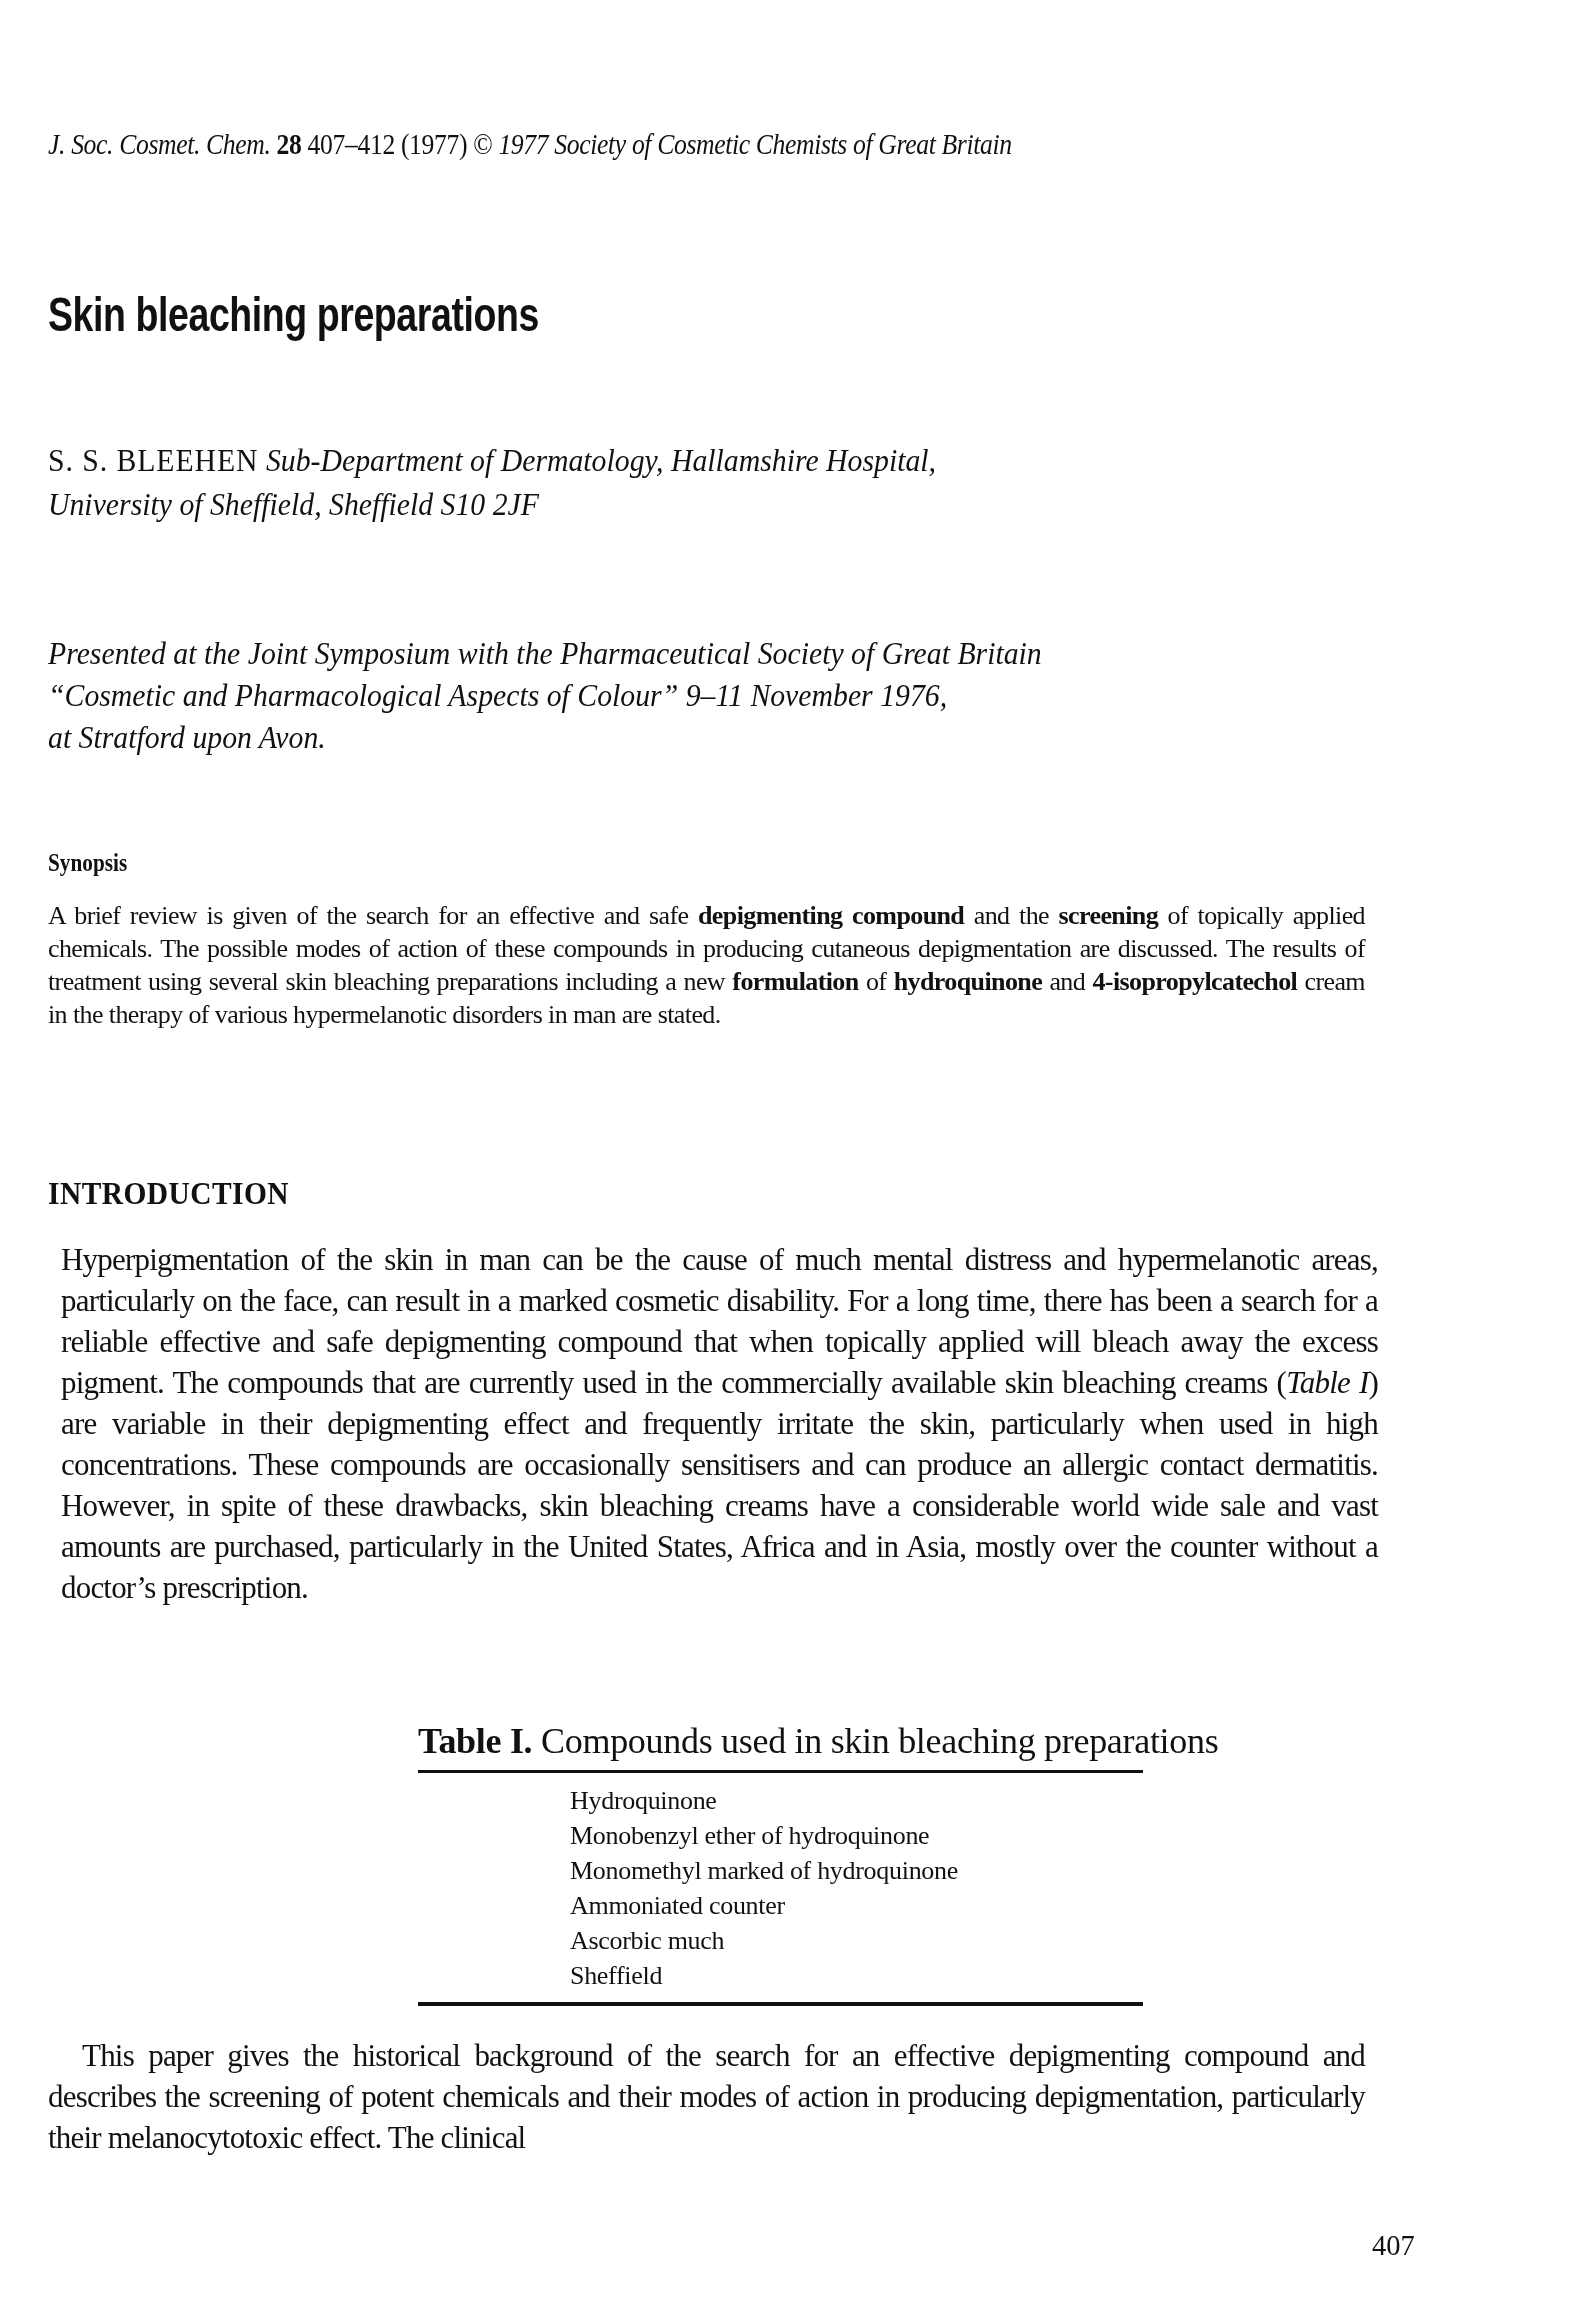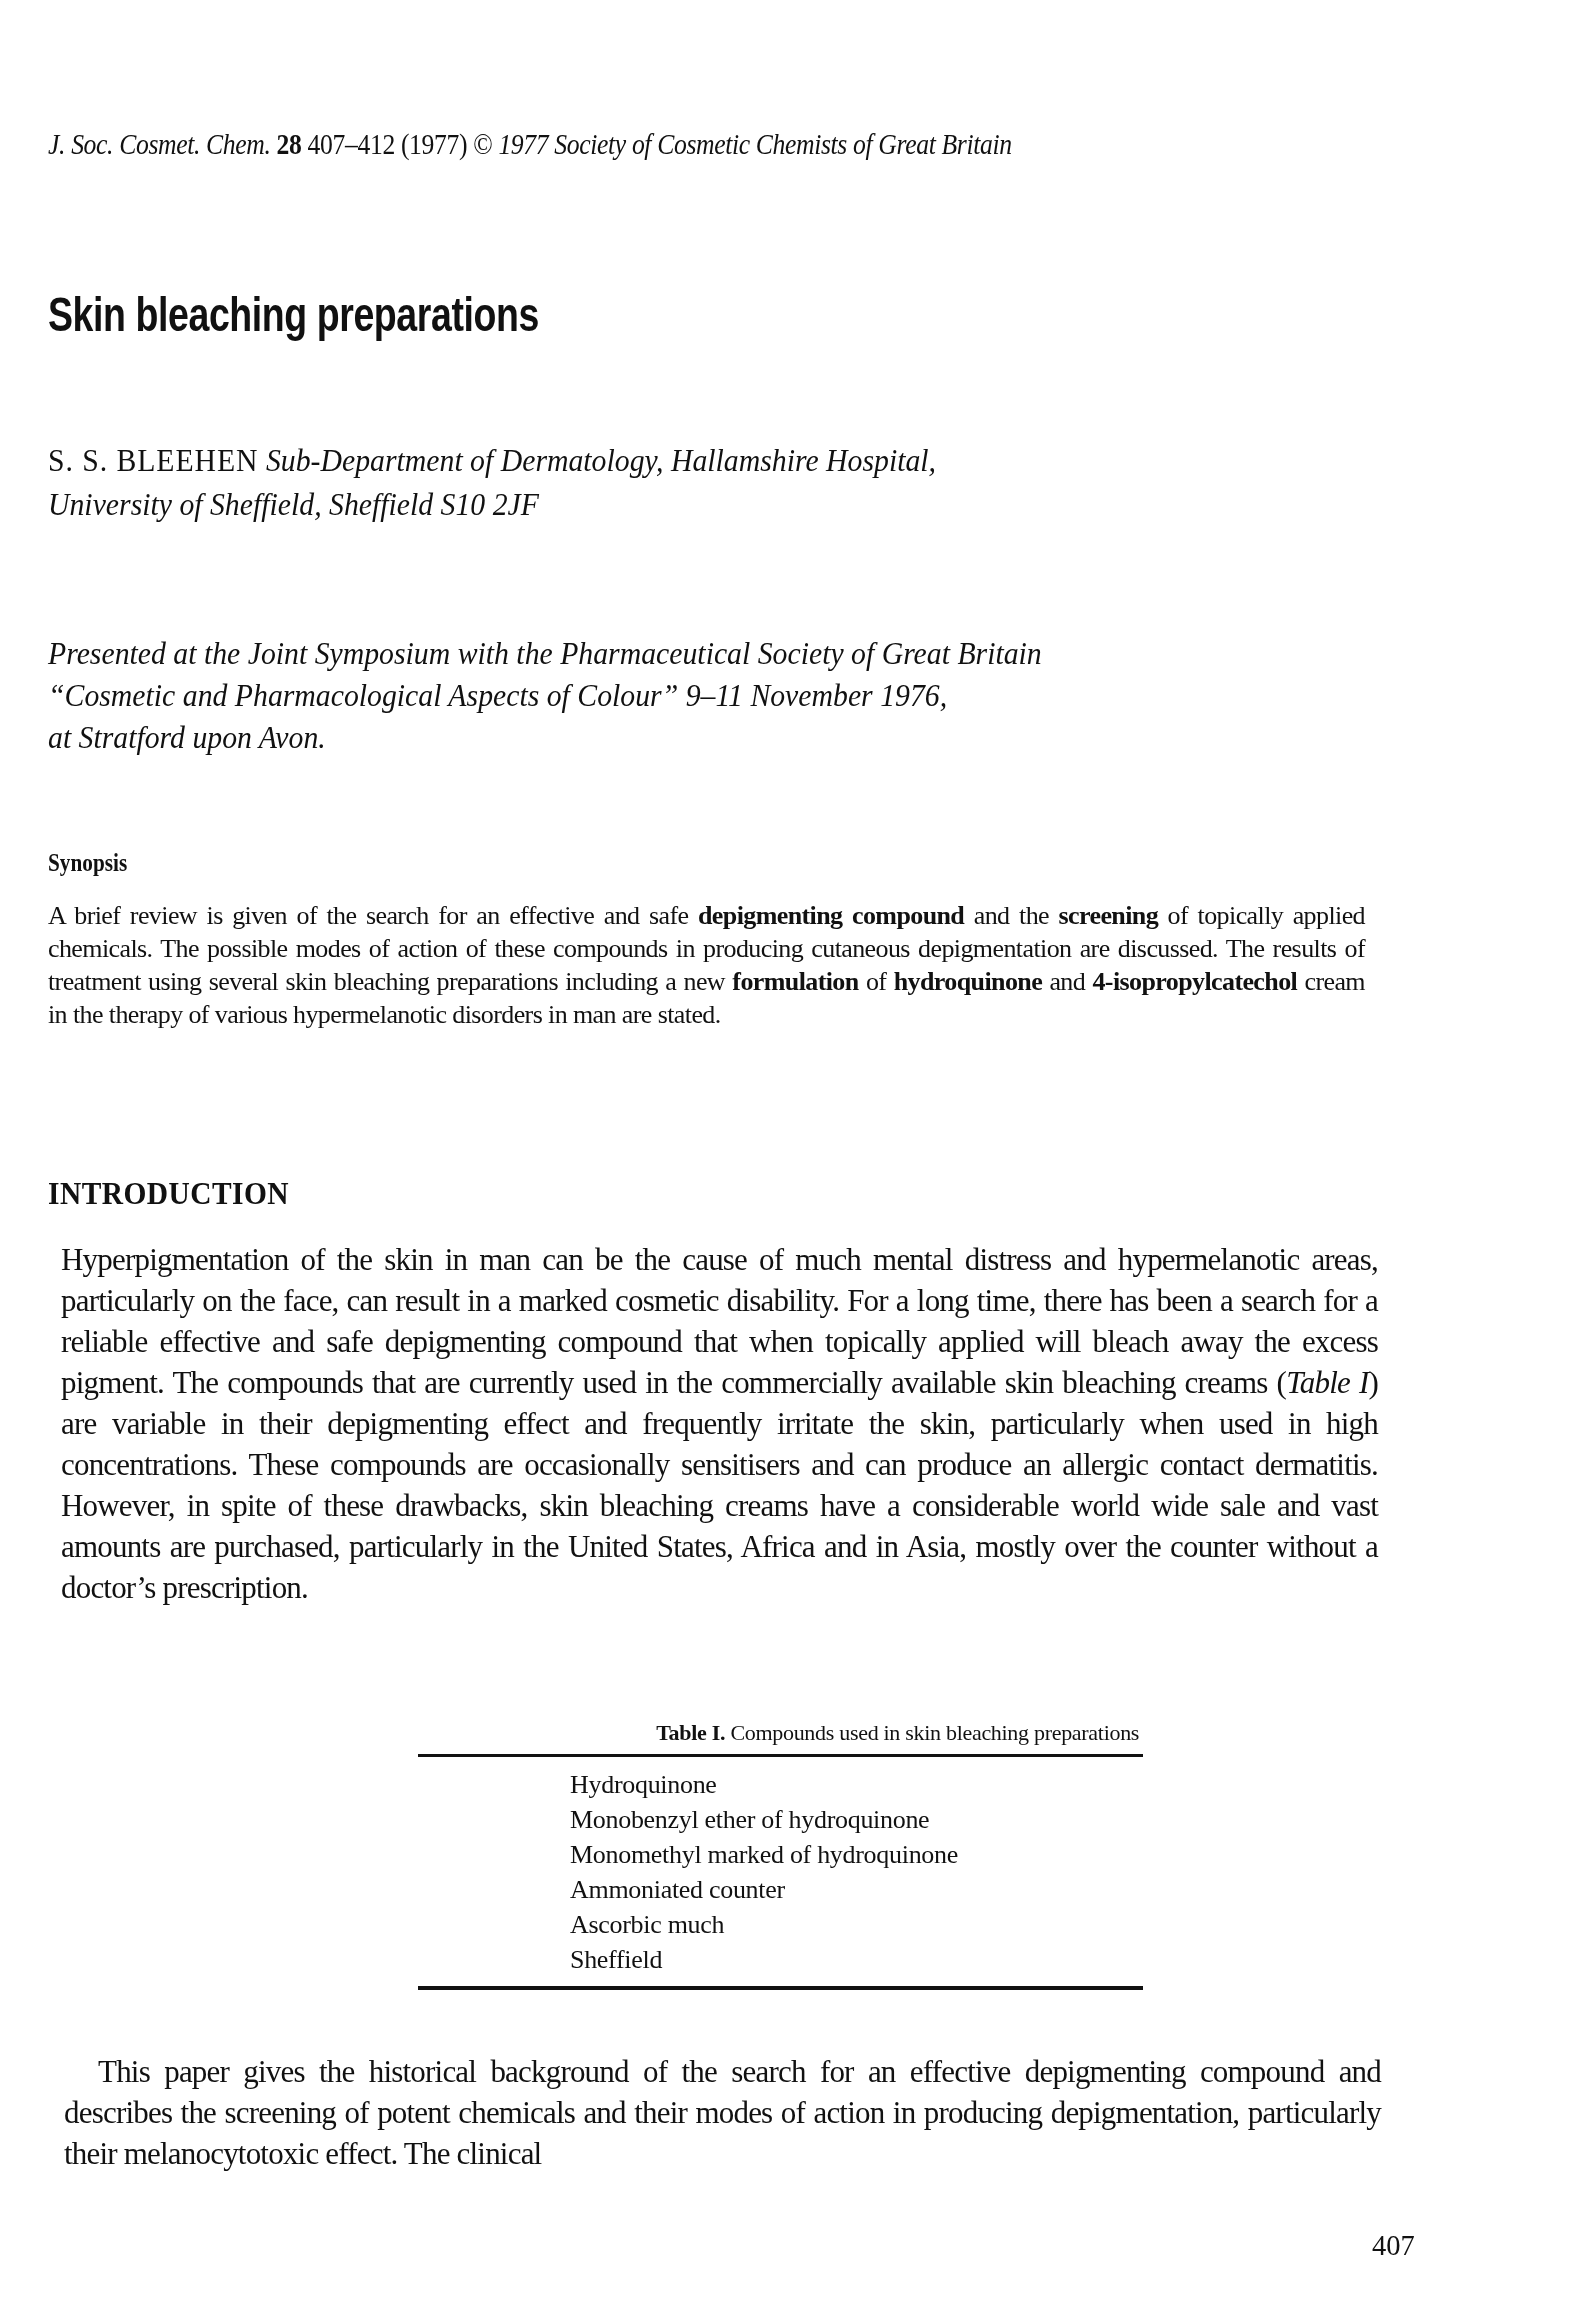--- a/index.html
+++ b/index.html
@@ -92,21 +92,21 @@
       line-height: 41px;
       text-align: justify;
       letter-spacing: -0.8px;
     }
     .intro-text i { font-style: italic; }
     .table-wrap {
       left: 418px; top: 1720px;
       width: 723px;
     }
     .table-caption {
-      font-size: 22px;
+      font-size: 36px;
       text-align: right;
       white-space: nowrap;
       letter-spacing: -0.3px;
       padding-right: 1.9px;
     }
     .table-caption b { font-weight: bold; }
     .table-rule-top {
       margin-top: 7.6px;
       height: 3.8px;
       background: #111;
@@ -188,18 +188,18 @@
       <li>Hydroquinone</li>
       <li>Monobenzyl ether of hydroquinone</li>
       <li>Monomethyl marked of hydroquinone</li>
       <li>Ammoniated counter</li>
       <li>Ascorbic much</li>
       <li>Sheffield</li>
     </ul>
     <div class="table-rule-bottom"></div>
   </div>
 
-  <p class="abs closing-text" style="margin:16px;"><span class="indent"></span><span>This paper gives the historical background of the search for an effective depigmenting compound and describes the screening of potent chemicals and their modes of action in producing depigmentation, particularly their melanocytotoxic effect. The clinical</span></p>
+  <p class="abs closing-text" style="margin:0;"><span class="indent"></span><span>This paper gives the historical background of the search for an effective depigmenting compound and describes the screening of potent chemicals and their modes of action in producing depigmentation, particularly their melanocytotoxic effect. The clinical</span></p>
 
   <div class="abs page-number">407</div>
 
 </div>
 
 
 </body></html>

